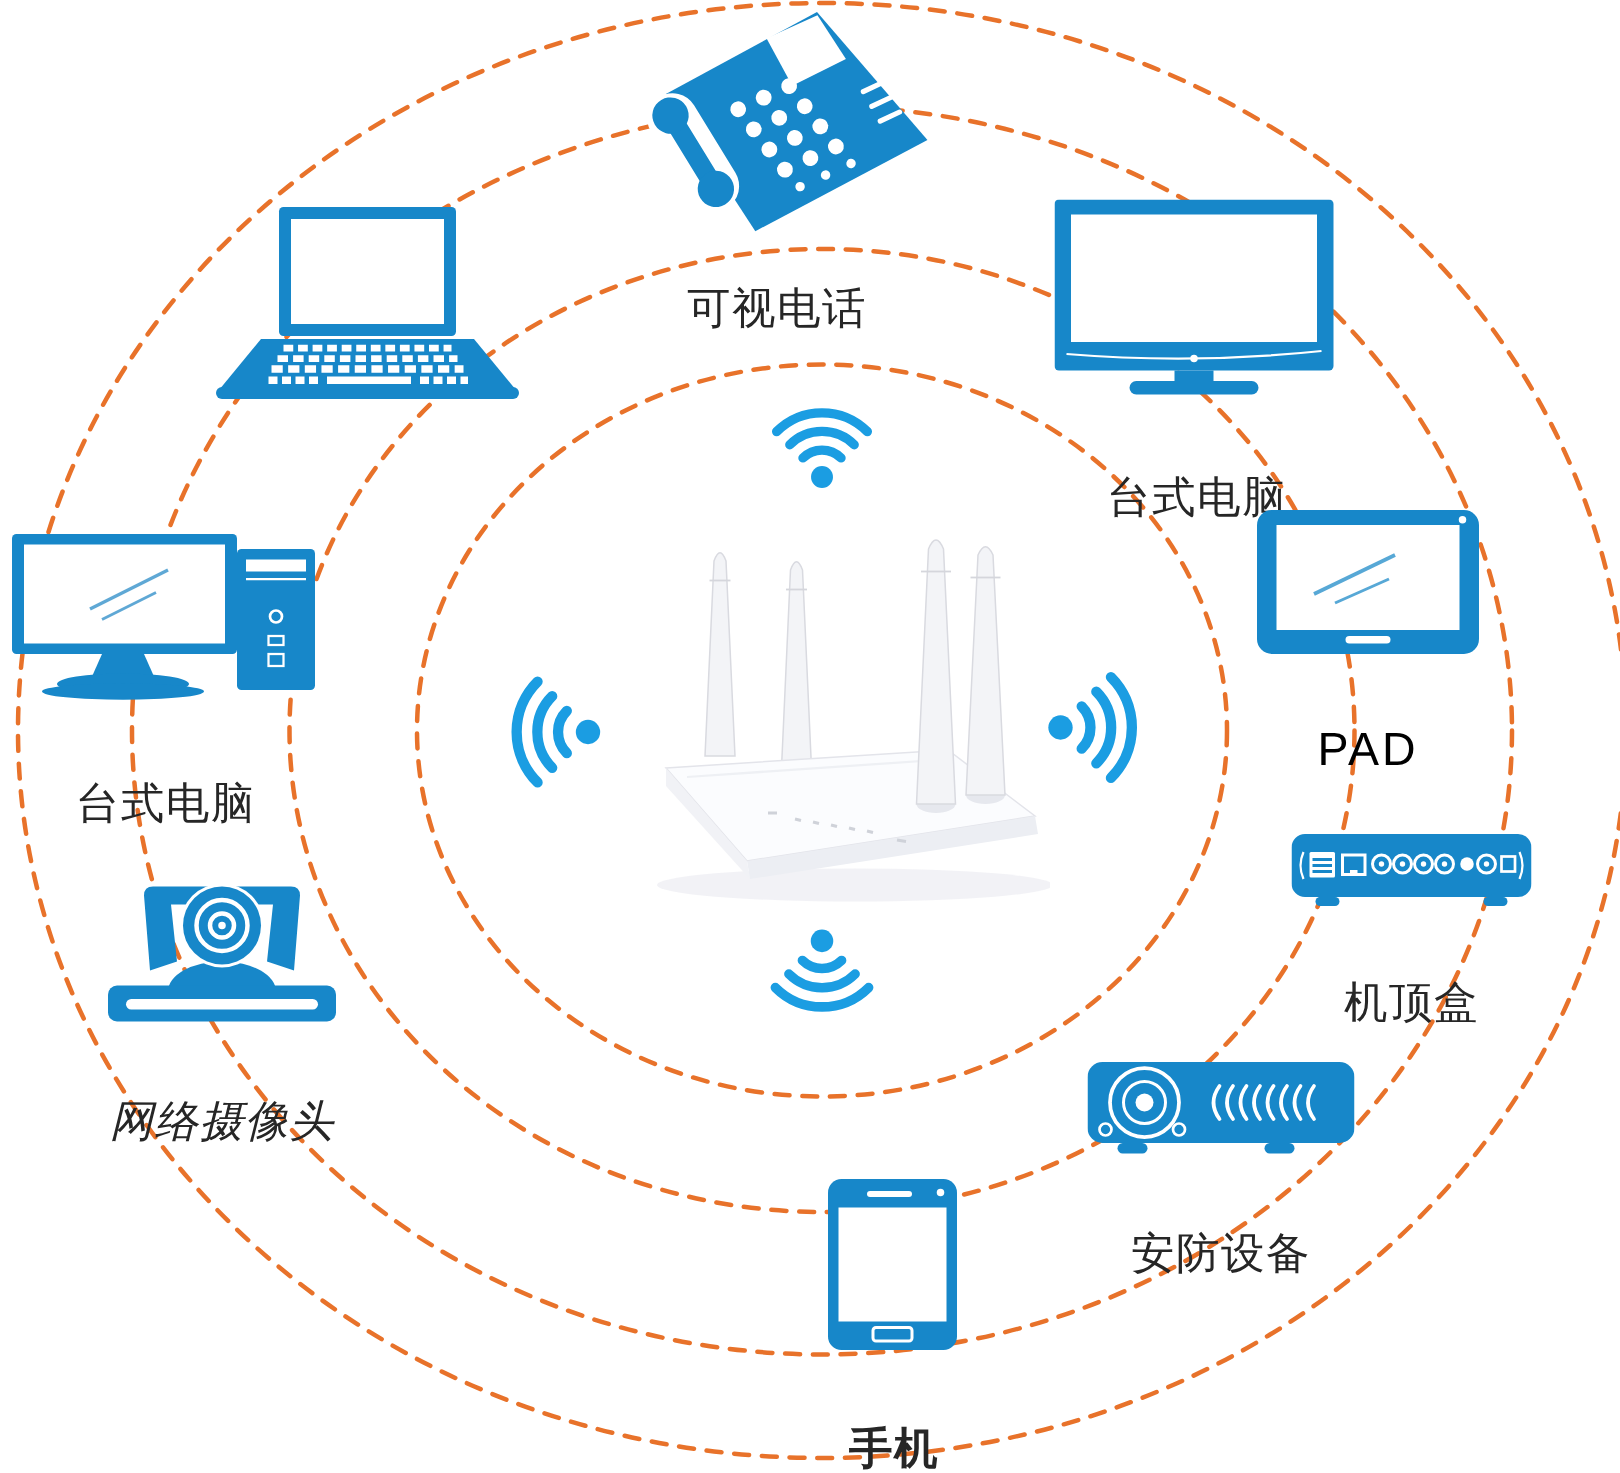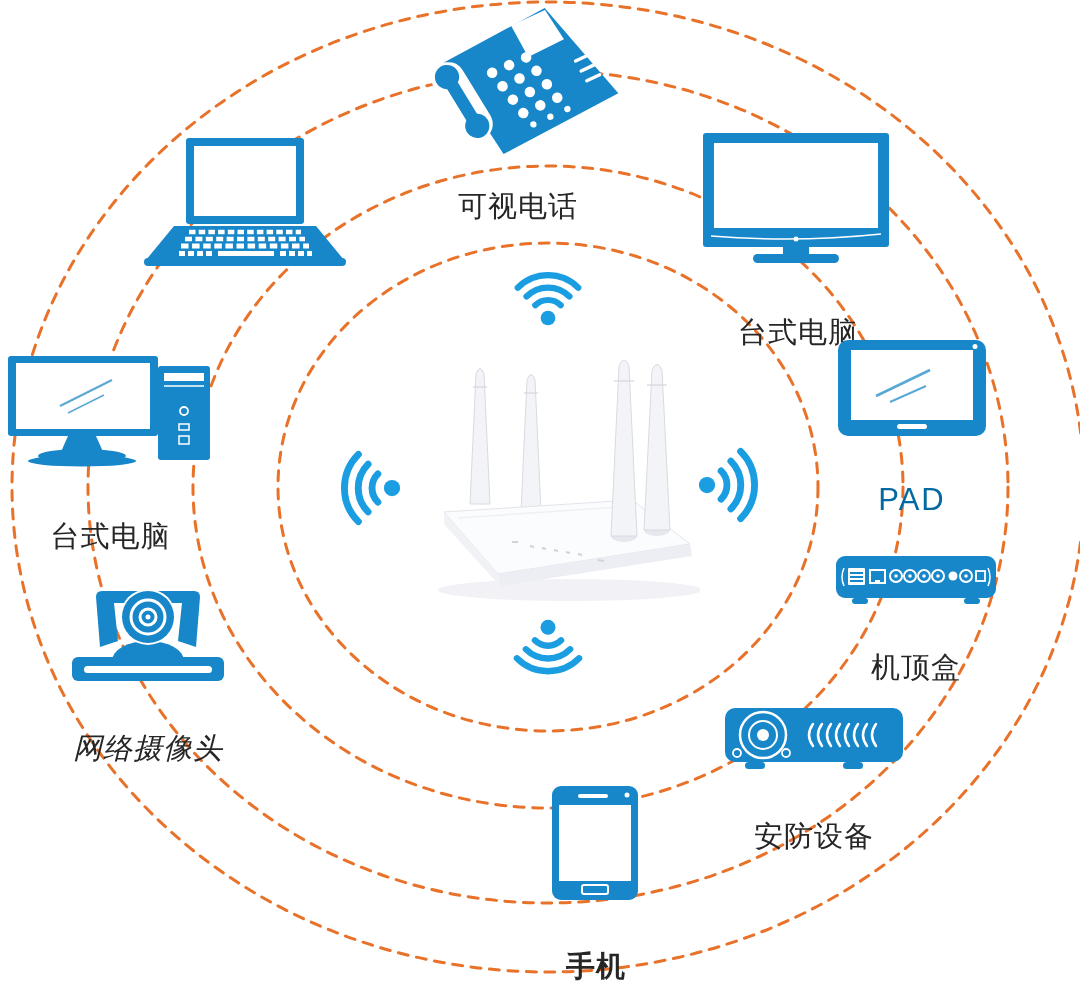--- a/index.html
+++ b/index.html
@@ -9,21 +9,21 @@
   }
   .rings-svg{position:absolute;left:0;top:0;width:1080px;height:982px;}
   .ring{fill:none;stroke:#e8722a;stroke-width:3;stroke-dasharray:10 8.5;stroke-linecap:round;}
   .device{position:absolute;}
   .device svg{display:block;}
   .dev-label{
     position:absolute;left:50%;transform:translateX(-50%);
     white-space:nowrap;color:#262626;font-size:29px;font-weight:400;
     letter-spacing:1px;line-height:1.1;margin-top:43px;
   }
-  .dev-label.latin{font-size:31px;letter-spacing:2px;color:#0369a1;}
+  .dev-label.latin{font-size:31px;letter-spacing:2px;color:#000000;}
   .b{fill:#1787c9;}
   .w{fill:#ffffff;}
   .ws{stroke:#ffffff;fill:none;}
   .wifi{position:absolute;}
   .wifi path,.wifi circle{stroke:none;}
   .wifi .arc{fill:none;stroke:#1b9de2;stroke-width:5.5;stroke-linecap:round;}
   .wifi .dot{fill:#1b9de2;}
 </style>
 </head>
 <body>
@@ -154,21 +154,21 @@
       <rect class="b" x="0" y="0" width="148" height="96" rx="10"></rect>
       <rect class="w" x="13" y="10" width="122" height="70"></rect>
       <line x1="38" y1="56" x2="92" y2="30" stroke="#57a8d6" stroke-width="2.5"></line>
       <line x1="52" y1="62" x2="88" y2="46" stroke="#57a8d6" stroke-width="2"></line>
       <circle class="w" cx="137" cy="6.5" r="2.5"></circle>
       <rect class="w" x="59" y="84" width="30" height="5" rx="2.5"></rect>
     </svg>
     <div class="dev-label latin" style="top:100px;">PAD</div>
   </div>
 
-  <div class="device" style="left:836px;top:556px;width:160px;height:100px;font-family:Liberation Mono, monospace;">
+  <div class="device" style="left:861px;top:556px;width:160px;height:100px;">
     <svg width="160" height="50" viewBox="0 0 160 50">
       <rect class="b" x="0" y="0" width="160" height="42" rx="9"></rect>
       <rect class="b" x="16" y="42" width="16" height="6" rx="3"></rect>
       <rect class="b" x="128" y="42" width="16" height="6" rx="3"></rect>
       <path class="ws" d="M8,12 Q4,21 8,30" stroke-width="1.5"></path>
       <path class="ws" d="M152,12 Q156,21 152,30" stroke-width="1.5"></path>
       <rect class="w" x="12" y="12" width="17" height="17" rx="1"></rect>
       <g stroke="#1787c9" stroke-width="2">
         <line x1="14" y1="17" x2="27" y2="17"></line>
           <line x1="14" y1="21" x2="27" y2="21"></line>

